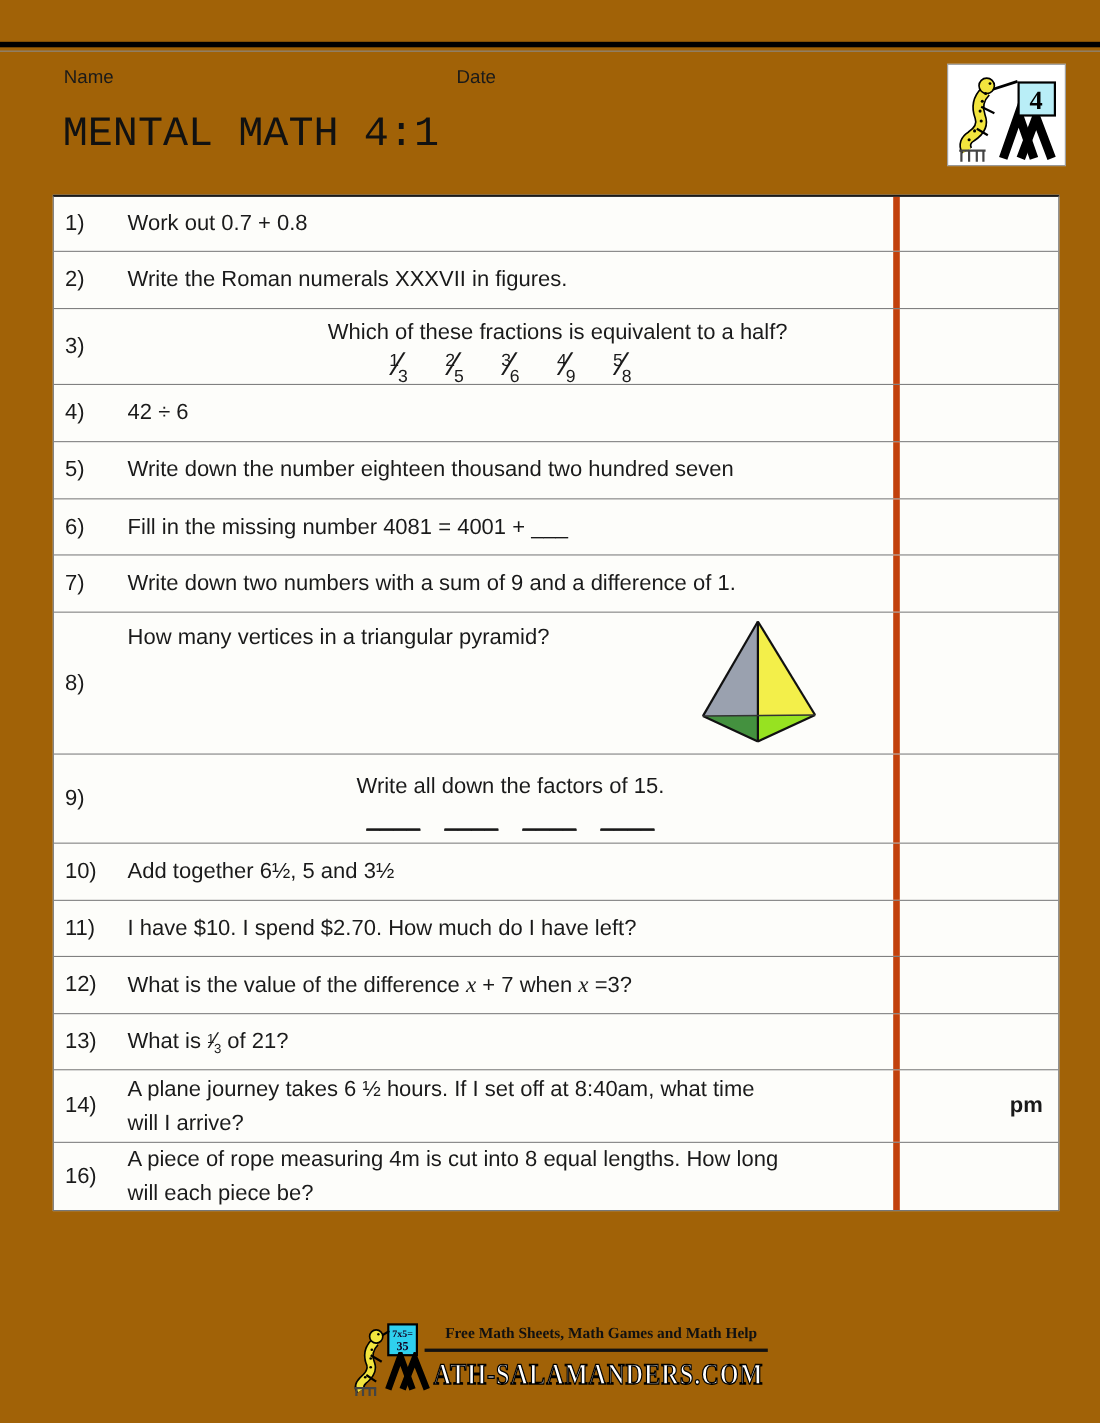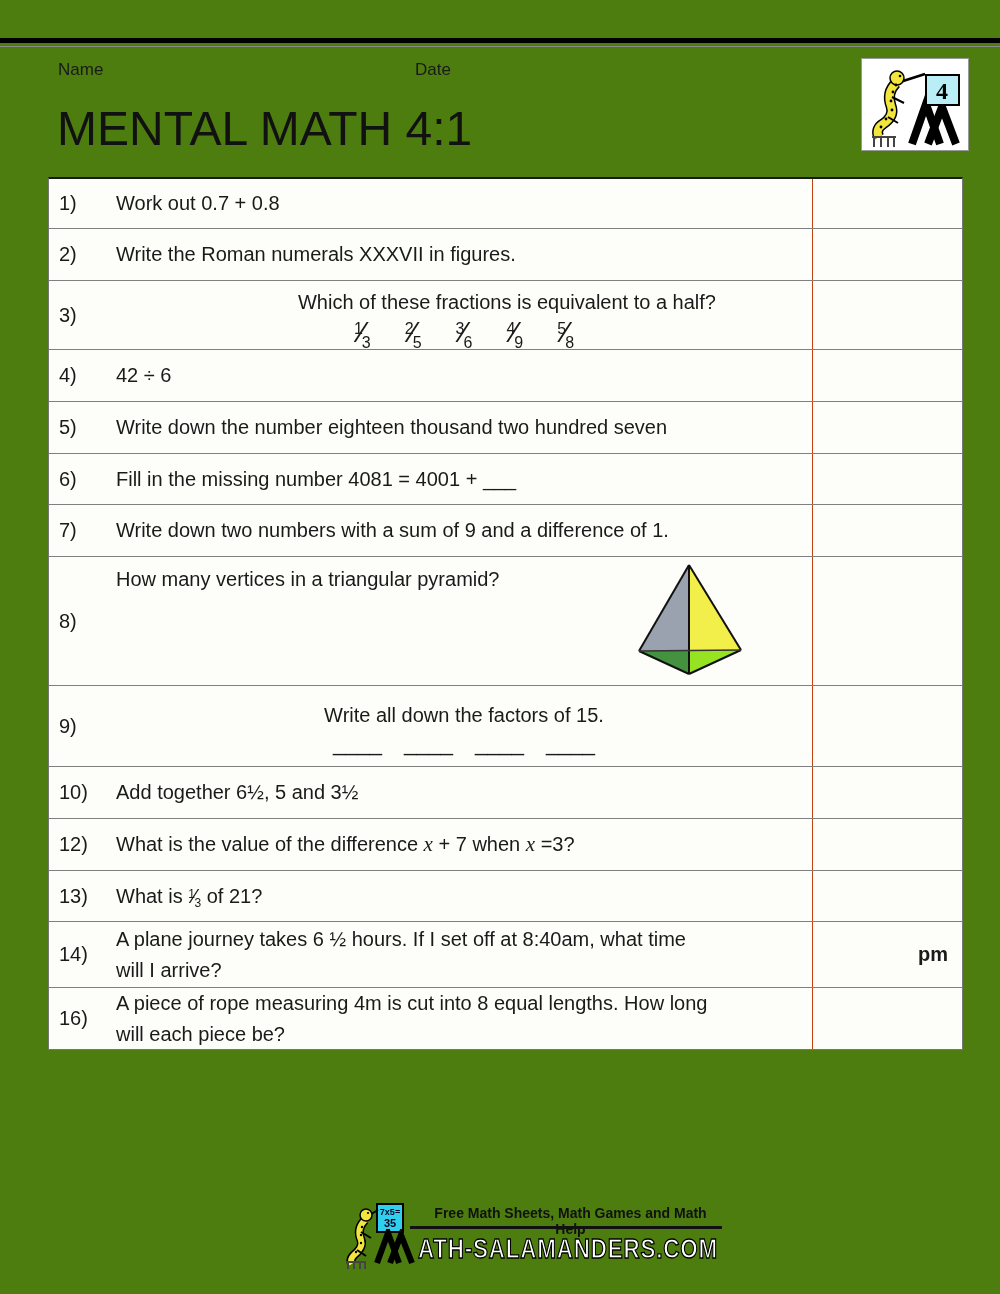--- a/index.html
+++ b/index.html
@@ -1,70 +1,70 @@
 <!DOCTYPE html>
 <html><head>
 <meta charset="utf-8">
 <style>
   * { margin:0; padding:0; box-sizing:border-box; }
   html,body { background:#ffffff; }
   .page {
     position:relative; width:1000px; height:1294px;
-    background:#4d7c0f; overflow:hidden;
+    background:#a16207; overflow:hidden;
     font-family:"Liberation Sans","DejaVu Sans",sans-serif;
     color:#1a1a1a;
   }
   .topbar { position:absolute; left:0; top:38px; width:1000px; height:5px; background:#000; }
   .topbar-thin { position:absolute; left:0; top:46px; width:1000px; height:1px; background:#8a8a8a; }
   .label { position:absolute; top:60px; font-size:17px; }
   .name-label { left:58px; }
   .date-label { left:415px; }
   .title {
     position:absolute; left:57px; top:101px;
-    font-family:Liberation Sans, sans-serif;
-    font-size:48px; letter-spacing:0px; color:#111;
+    font-family:Liberation Mono, monospace;
+    font-size:38px; letter-spacing:0px; color:#111;
   }
   .logo-box {
     position:absolute; left:861px; top:58px; width:108px; height:93px;
     background:#fff; border:1px solid #999;
   }
   
   .qtable {
     position:absolute; left:48px; top:177px; width:915px;
     border:1px solid #777; border-top:2px solid #1a1a1a;
     background:#fdfdfa;
   }
   .row { display:flex; border-bottom:1px solid #808080; }
   .row:last-child { border-bottom:none; }
   .qcell { position:relative; width:763px; display:flex; align-items:center; }
   .num { width:67px; padding-left:10px; font-size:20px; flex:none; align-self:center; }
   .qtext { font-size:20px; line-height:1.55; max-width:600px; }
-  .acell { width:150px; border-left:1px solid #c2410c; }
+  .acell { width:150px; border-left:6px solid #c2410c; }
   .acell.pm-cell { display:flex; align-items:center; justify-content:flex-end;
     padding-right:14px; font-size:20px; font-weight:bold; }
   
   .col-stack { display:flex; flex-direction:column; width:100%; padding:4px 0 2px;text-align:right; }
   .frac-line { display:flex; justify-content:center; gap:34px; margin-top:0px; }
   .frac { display:inline-block; white-space:nowrap; font-size:16px; }
   .fnum { position:relative; top:-8px; font-size:16px; }
   .fslash::before { content:"\2044"; font-size:30px; line-height:0.9; margin:0 -3px; }
   .fden { position:relative; top:6px; font-size:16px; }
   .frac.small .fnum { font-size:12px; top:-5px; }
   .frac.small .fslash::before { font-size:21px; margin:0 -2px; }
   .frac.small .fden { font-size:12px; top:4px; }
   
   .row8-text { align-self:flex-start; padding-top:7px; }
   .pyramid { position:absolute; left:588px; top:6px; }
   
   .col9 { width:100%; height:100%; display:flex; flex-direction:column;
     align-items:center; justify-content:center; padding:7px 0 3px; }
-  .blanks { display:flex; gap:22px; font-size:22px; }
+  .blanks { display:flex; gap:22px; font-size:22px;text-decoration:underline; }
   .var { font-family:"Liberation Serif","DejaVu Serif",serif; font-style:italic; font-size:21px; }
   
-  .footer { position:absolute; left:344px; top:1202px; width:395px; height:70px; }
+  .footer { position:absolute; left:320px; top:1202px; width:395px; height:70px;font-family:Liberation Serif, serif; }
   .f-sala { position:absolute; left:0; top:0; }
   .f-tagline { position:absolute; left:84px; top:3px; width:285px;
     text-align:center; font-size:14px; font-weight:bold; color:#111; }
   .f-line { position:absolute; left:66px; top:24px; width:312px; height:3px; background:#111; }
   .f-wordmark { position:absolute; left:30px; top:27px; }
 </style>
 </head>
 <body>
 
 <div class="page">
@@ -219,20 +219,27 @@
     </div>
 
     <div class="row" style="height:52px">
       <div class="qcell">
         <span class="num">10)</span>
         <span class="qtext">Add together 6½, 5 and 3½</span>
       </div>
       <div class="acell"></div>
     </div>
 
+    <div class="row" style="height:51px">
+      <div class="qcell">
+        <span class="num">11)</span>
+        <span class="qtext">I have $10. I spend $2.70. How much do I have left?</span>
+      </div>
+      <div class="acell"></div>
+    </div>
 
     <div class="row" style="height:52px">
       <div class="qcell">
         <span class="num">12)</span>
         <span class="qtext" style="max-width:660px; white-space:nowrap;"><span>What is the value of the difference </span><span class="var">x</span><span> + 7 when </span><span class="var">x</span><span> =3?</span></span>
       </div>
       <div class="acell"></div>
     </div>
 
     <div class="row" style="height:51px">

